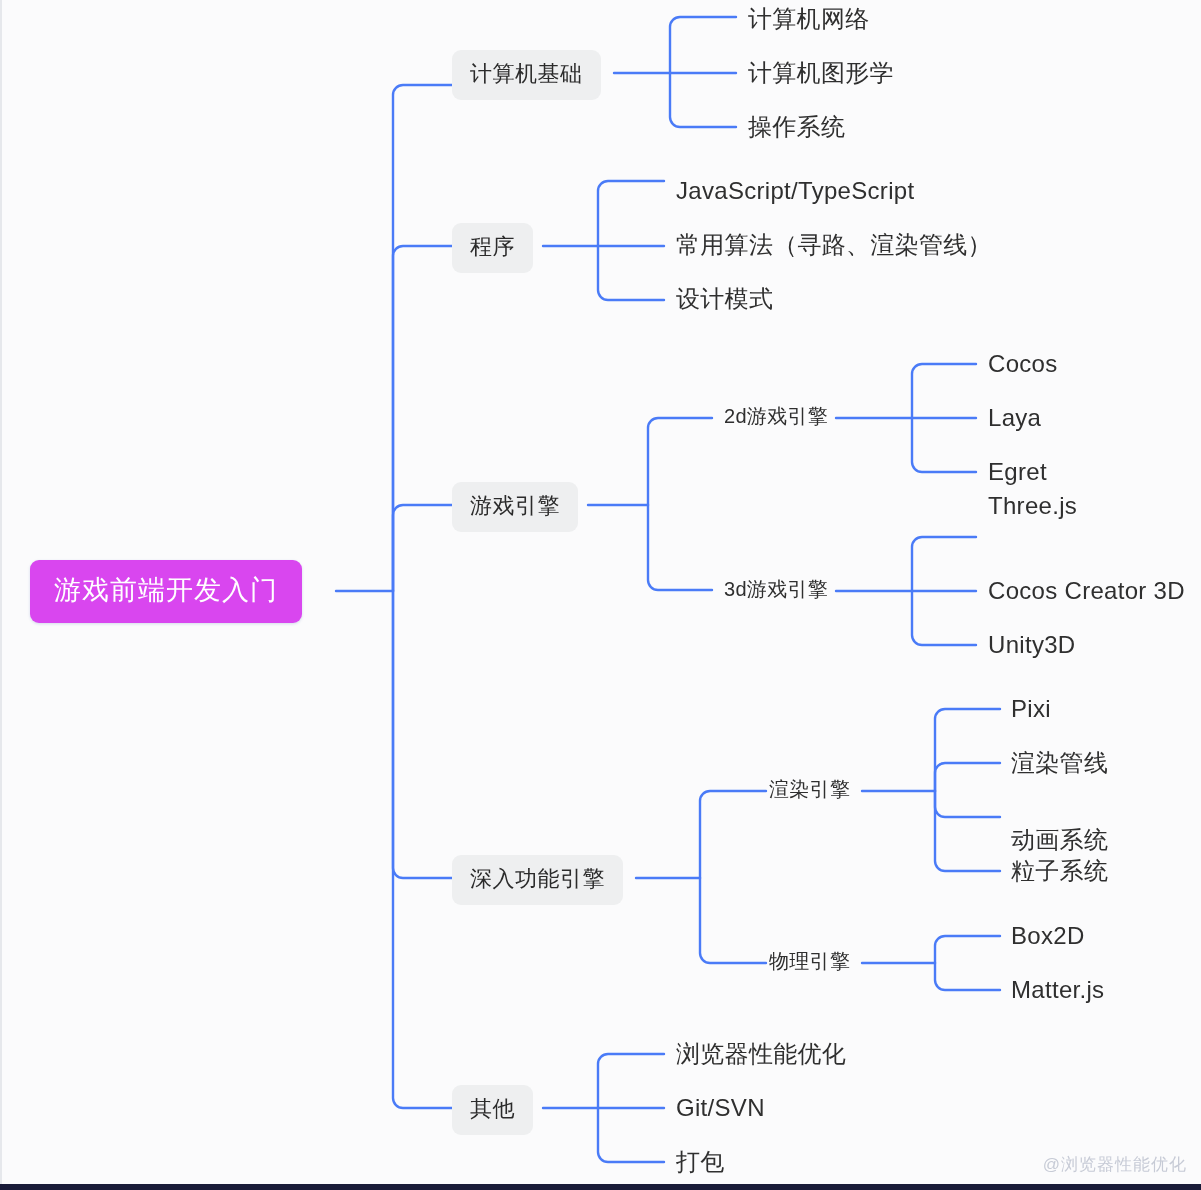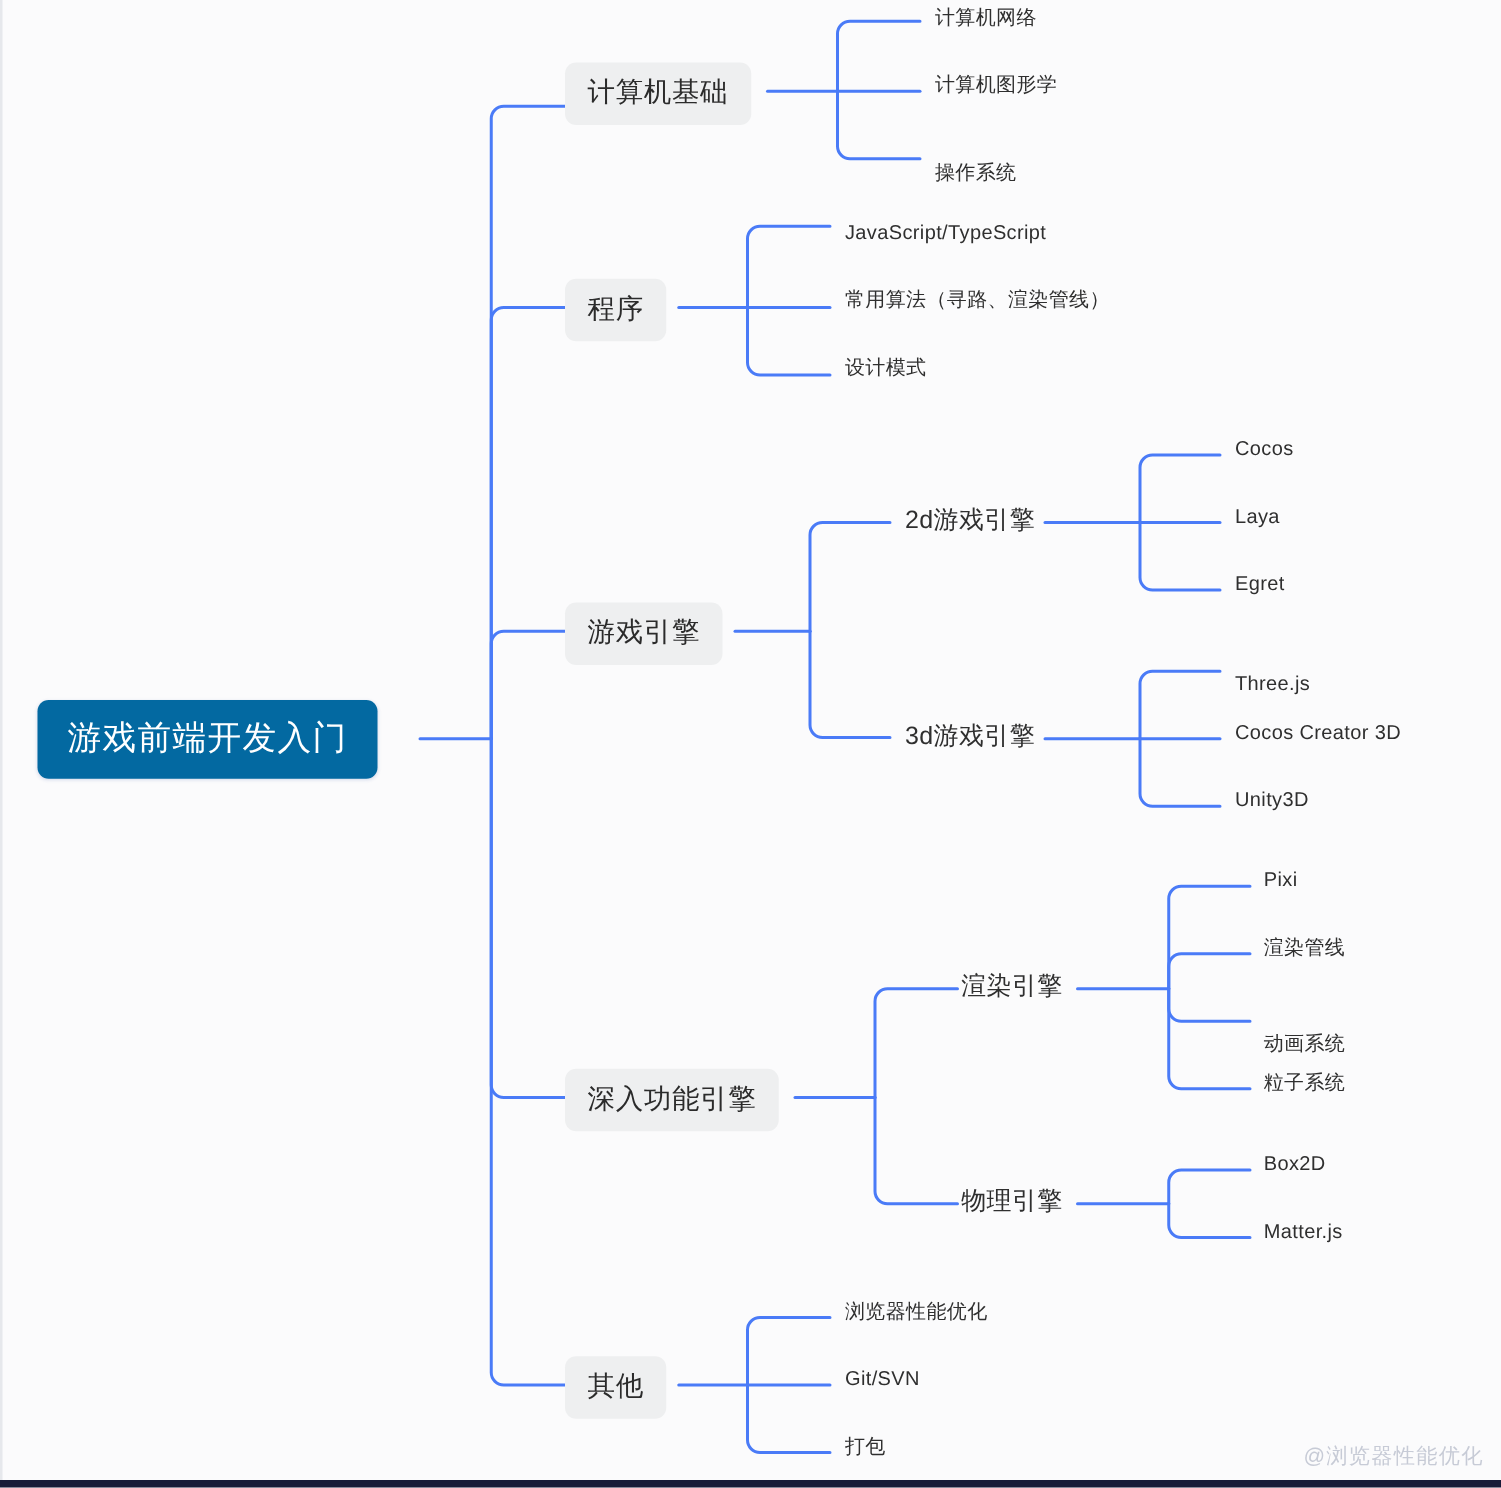--- a/index.html
+++ b/index.html
@@ -42,21 +42,21 @@
   }
   
   .node {
     position: absolute;
     white-space: nowrap;
     line-height: 1;
     display: flex;
     align-items: center;
   }
   .node-root {
-    background: #0369a1;
+    background: #d946ef;
     color: #ffffff;
     font-size: 27px;
     border-radius: 9px;
     padding: 17px 24px 19px 24px;
     letter-spacing: 1px;
     box-shadow: 0 1px 3px rgba(40,70,160,0.18);
   }
   .node-l1 {
     background: #eeeff0;
     color: #2b2b2b;
@@ -66,21 +66,21 @@
     letter-spacing: 0.5px;
     font-family: Liberation Serif, serif;
   }
   .node-plain {
     color: #2f2f2f;
     font-size: 20px;
     letter-spacing: 0.3px;
   }
   .node-leaf {
     color: #2f2f2f;
-    font-size: 16px;
+    font-size: 24px;
     letter-spacing: 0.3px;
   }
   .watermark {
     position: absolute;
     right: 14px;
     bottom: 14px;
     color: #c7cbd6;
     font-size: 17px;
     letter-spacing: 1px;
     white-space: nowrap;
@@ -168,21 +168,21 @@
   <div class="node node-l1" style="left:452px; top:1085px;">
     <span>其他</span>
   </div>
 
   <div class="node node-leaf" style="left:748px; top:7px;">
     <span>计算机网络</span>
   </div>
   <div class="node node-leaf" style="left:748px; top:61px;text-align:right;">
     <span>计算机图形学</span>
   </div>
-  <div class="node node-leaf" style="left:748px; top:115px;margin-top:16px;">
+  <div class="node node-leaf" style="left:748px; top:115px;">
     <span>操作系统</span>
   </div>
 
   <div class="node node-leaf" style="left:676px; top:179px;">
     <span>JavaScript/TypeScript</span>
   </div>
   <div class="node node-leaf" style="left:676px; top:233px;">
     <span>常用算法（寻路、渲染管线）</span>
   </div>
   <div class="node node-leaf" style="left:676px; top:287px;">
@@ -199,21 +199,21 @@
   <div class="node node-leaf" style="left:988px; top:352px;">
     <span>Cocos</span>
   </div>
   <div class="node node-leaf" style="left:988px; top:406px;">
     <span>Laya</span>
   </div>
   <div class="node node-leaf" style="left:988px; top:460px;">
     <span>Egret</span>
   </div>
 
-  <div class="node node-leaf" style="left:988px; top:540px;">
+  <div class="node node-leaf" style="left:988px; top:494px;">
     <span>Three.js</span>
   </div>
   <div class="node node-leaf" style="left:988px; top:579px;">
     <span>Cocos Creator 3D</span>
   </div>
   <div class="node node-leaf" style="left:988px; top:633px;">
     <span>Unity3D</span>
   </div>
 
   <div class="node node-plain" style="left:769px; top:779px;">

